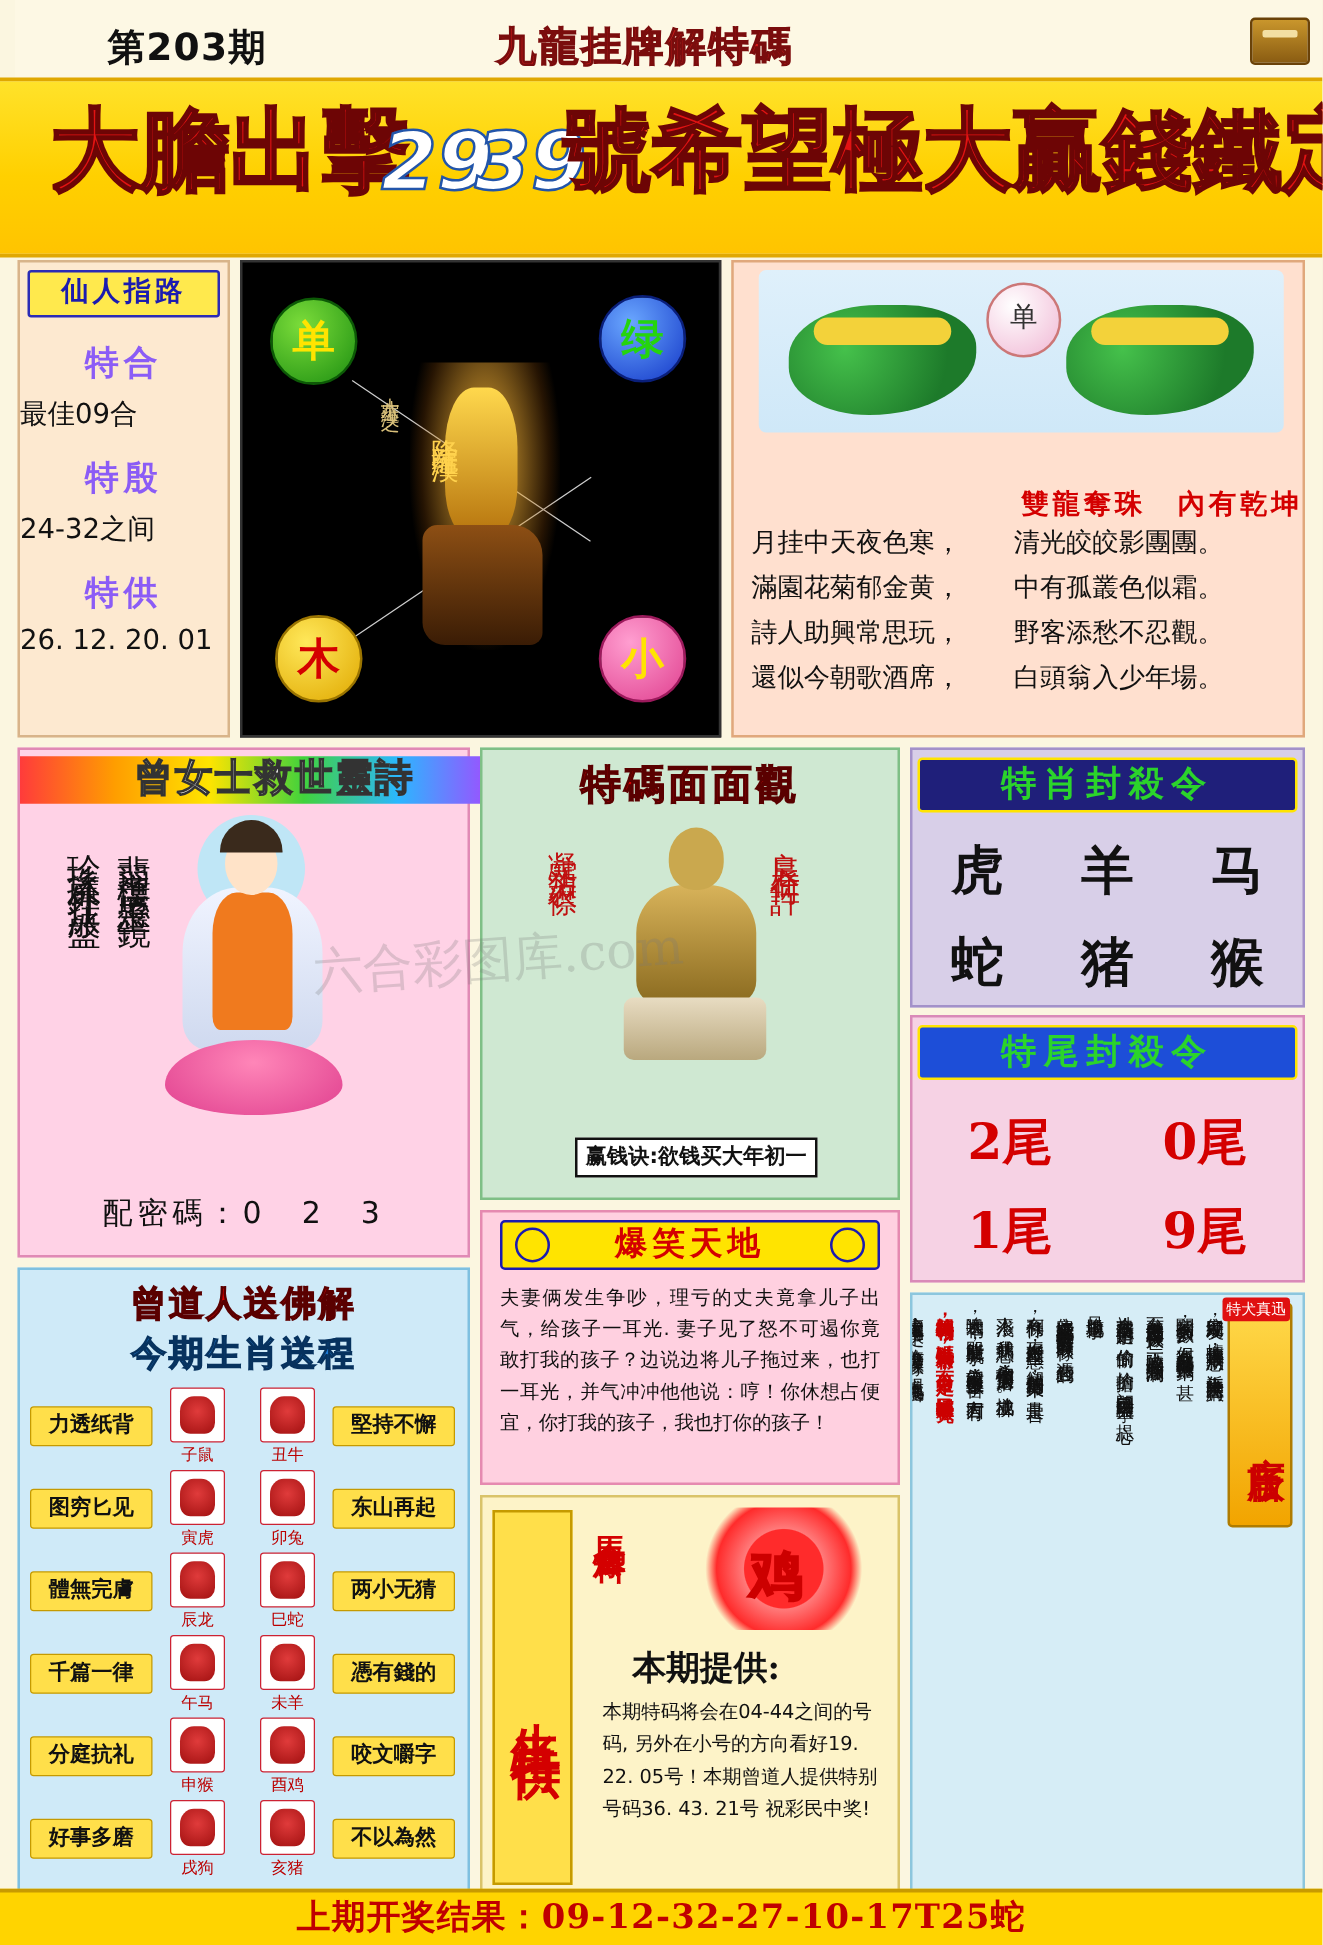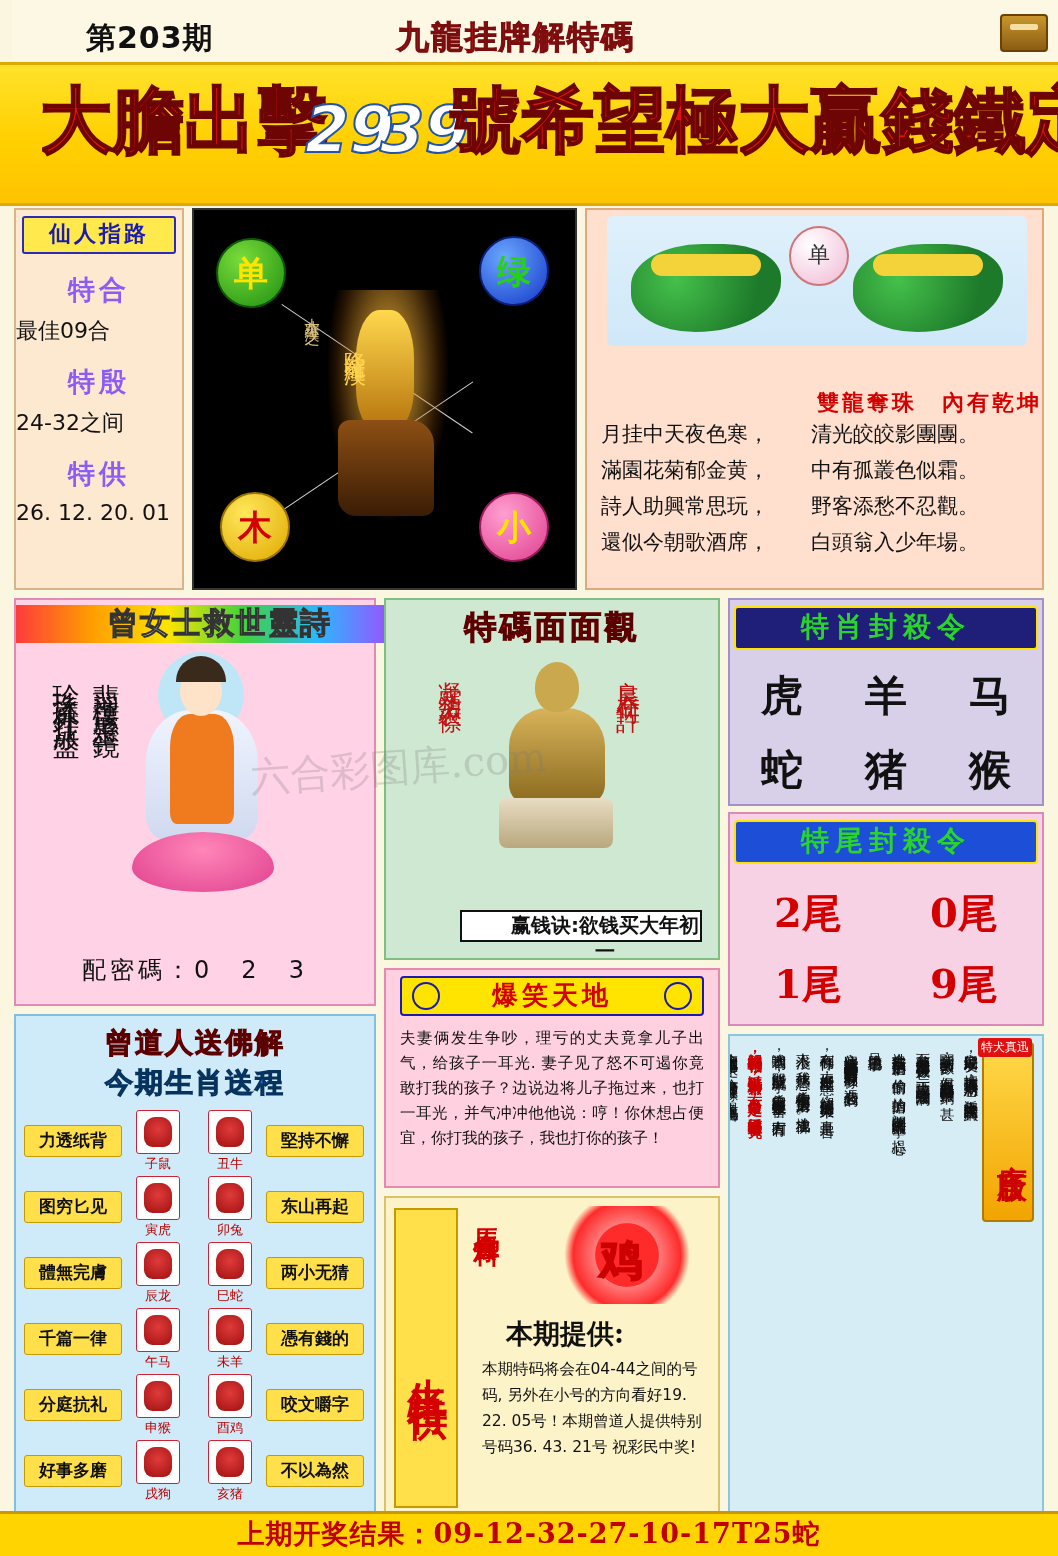--- a/index.html
+++ b/index.html
@@ -120,21 +120,21 @@
      font-family:"DejaVu Serif","Liberation Serif",serif;letter-spacing:3px;}
   .buddha{position:absolute;left:113px;top:62px;width:114px;height:190px;}
   .buddha .head{position:absolute;left:36px;top:0;width:44px;height:50px;background:#caa84e;border-radius:50% 50% 45% 45%;}
   .buddha .robe{position:absolute;left:10px;top:46px;width:96px;height:96px;background:linear-gradient(#d8b35a,#8a6a1f);border-radius:40% 40% 20% 20%;}
   .buddha .base{position:absolute;left:0;top:136px;width:114px;height:50px;background:linear-gradient(#e8dcc2,#b9a87e);border-radius:8px;}
   .poem-v{position:absolute;writing-mode:vertical-rl;font-size:24px;color:#c01010;letter-spacing:7px;
      font-family:"DejaVu Serif","Liberation Serif",serif;}
   .poem-v.left1{left:48px;top:62px;}
   .poem-v.right1{right:74px;top:62px;}
   .yqj{position:absolute;left:74px;bottom:16px;width:190px;height:28px;background:#fff;border:2px solid #111;
-     text-align:center;line-height:26px;font-size:20px;font-weight:bold;color:#111;padding-left:48px;}
+     text-align:center;line-height:26px;font-size:17px;font-weight:bold;color:#111;}
 
   
   .bxtd{left:384px;top:968px;width:336px;height:220px;background:#ffd0e0;border:2px solid #e58ab0;}
   .bxtd .hd{margin:6px auto 0;width:300px;height:36px;background:#ffe400;border:2px solid #1b1bb0;border-radius:4px;
      text-align:center;line-height:34px;font-size:26px;font-weight:bold;color:#d40000;letter-spacing:4px;}
   .bxtd .sm{position:absolute;top:12px;width:24px;height:24px;border-radius:50%;background:#ffe400;border:2px solid #1b1bb0;}
   .bxtd .body{padding:10px 14px 0;font-size:15.5px;line-height:25px;color:#111;text-align:justify;}
 
   
   .mhbl{left:384px;top:1196px;width:336px;height:338px;background:#fdf3c8;border:2px solid #d9c36a;}

